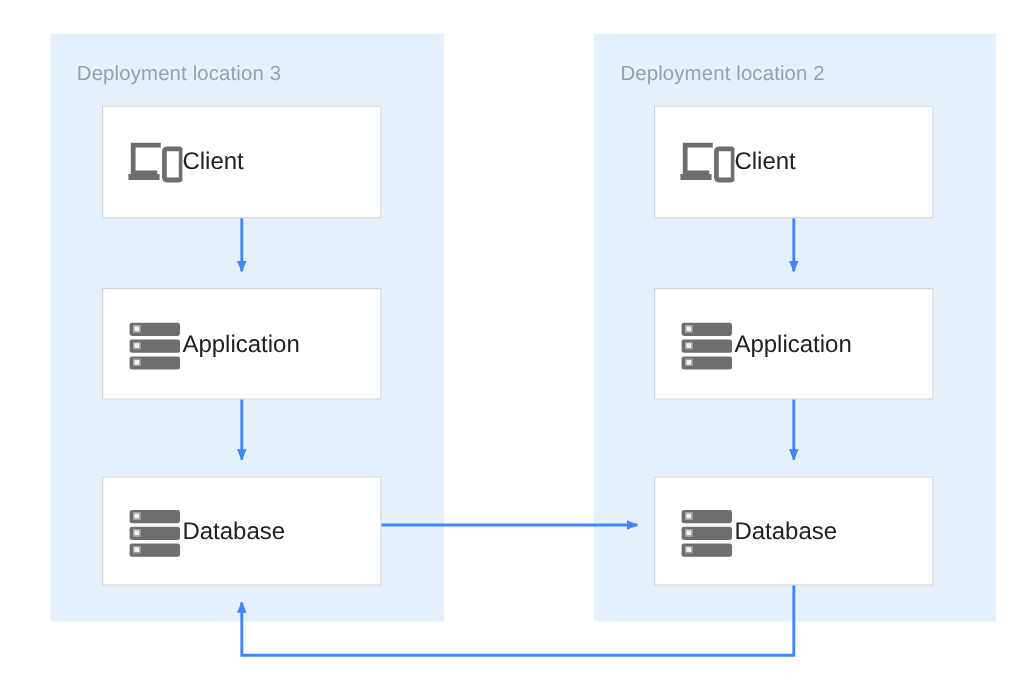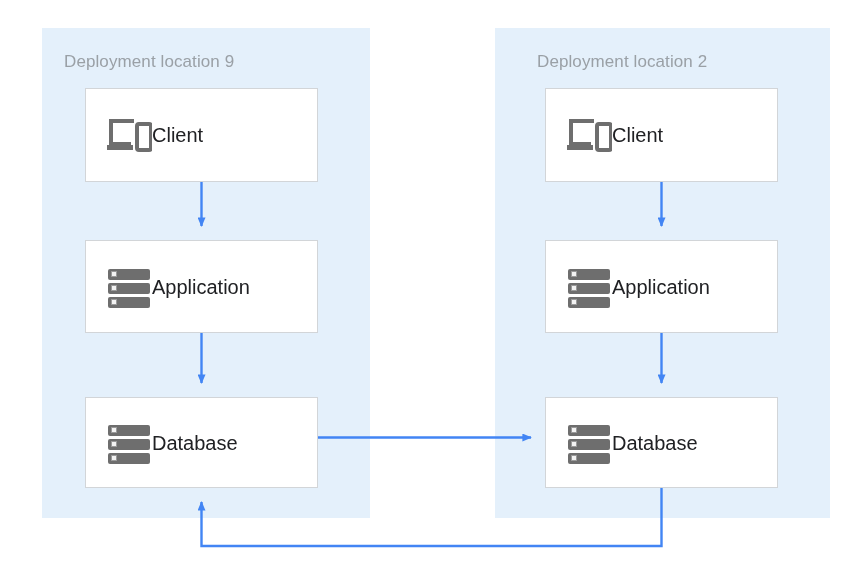--- a/index.html
+++ b/index.html
@@ -89,22 +89,22 @@
   }
 </style>
 </head>
 <body>
 
 <div id="diagram">
 
   <div class="zone" style="left:42px; top:28px; width:328px; height:490px;"></div>
   <div class="zone" style="left:495px; top:28px; width:335px; height:490px;"></div>
 
-  <div class="zone-title" style="left:64px; top:52px;">Deployment location 9</div>
-  <div class="zone-title" style="left:537px; top:52px;">Deployment location 2</div>
+  <div class="zone-title" style="left:64px; top:52px;">Deployment location 3</div>
+  <div class="zone-title" style="left:517px; top:52px;">Deployment location 2</div>
 
   <div class="node" style="left:85px; top:88px; width:233px; height:94px;">
     <div class="node-icon">
       <svg class="dev-svg" width="46" height="42" viewBox="0 0 46 42" aria-hidden="true">
         <path d="M3 5 h25 v4 H7 v19 h18 v4 H3 Z" fill="#6e6e6e"></path>
         <rect x="1" y="31" width="26" height="5" fill="#6e6e6e"></rect>
         <rect x="31" y="10" width="14" height="26" rx="2" fill="none" stroke="#6e6e6e" stroke-width="4"></rect>
       </svg>
     </div>
     <div class="node-label">Client</div>

